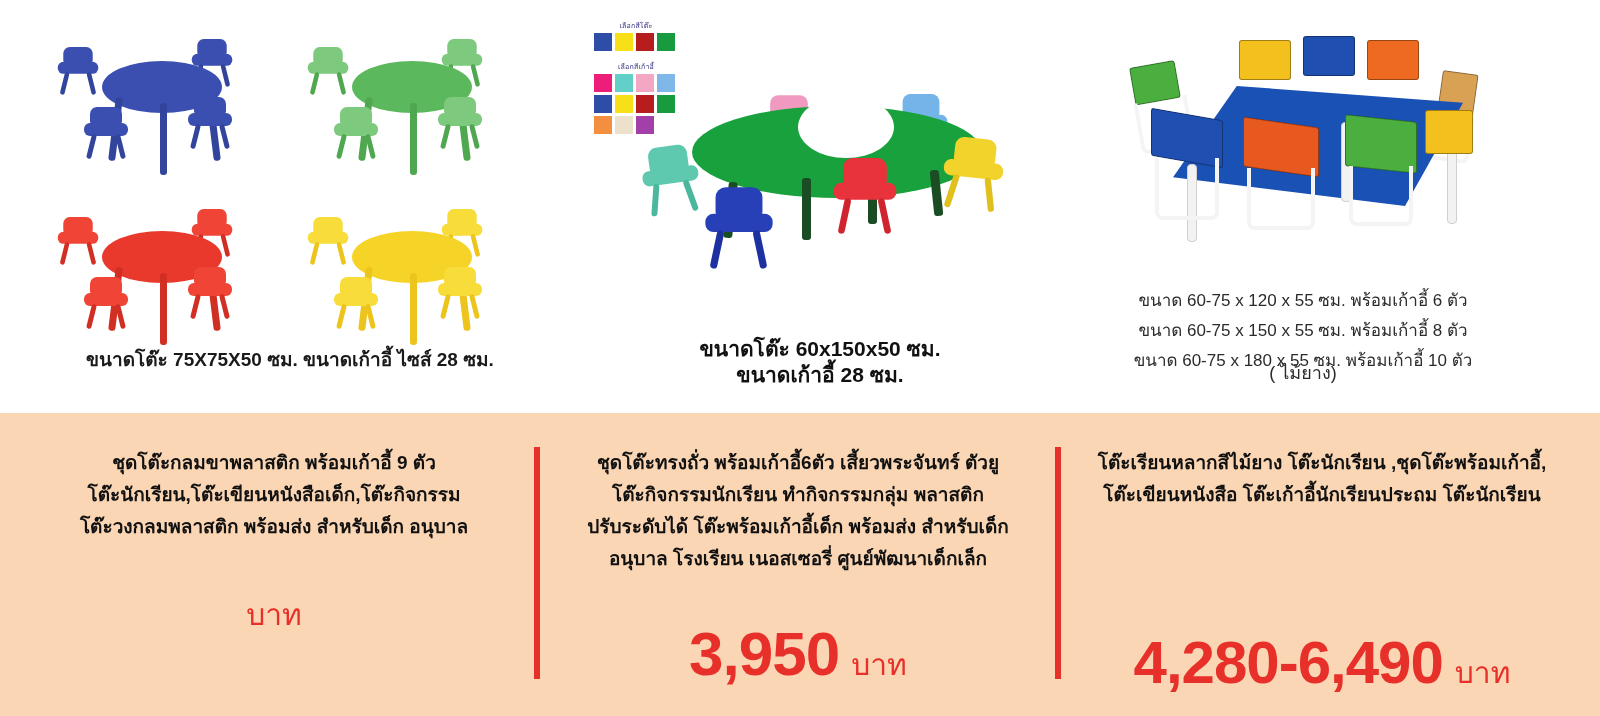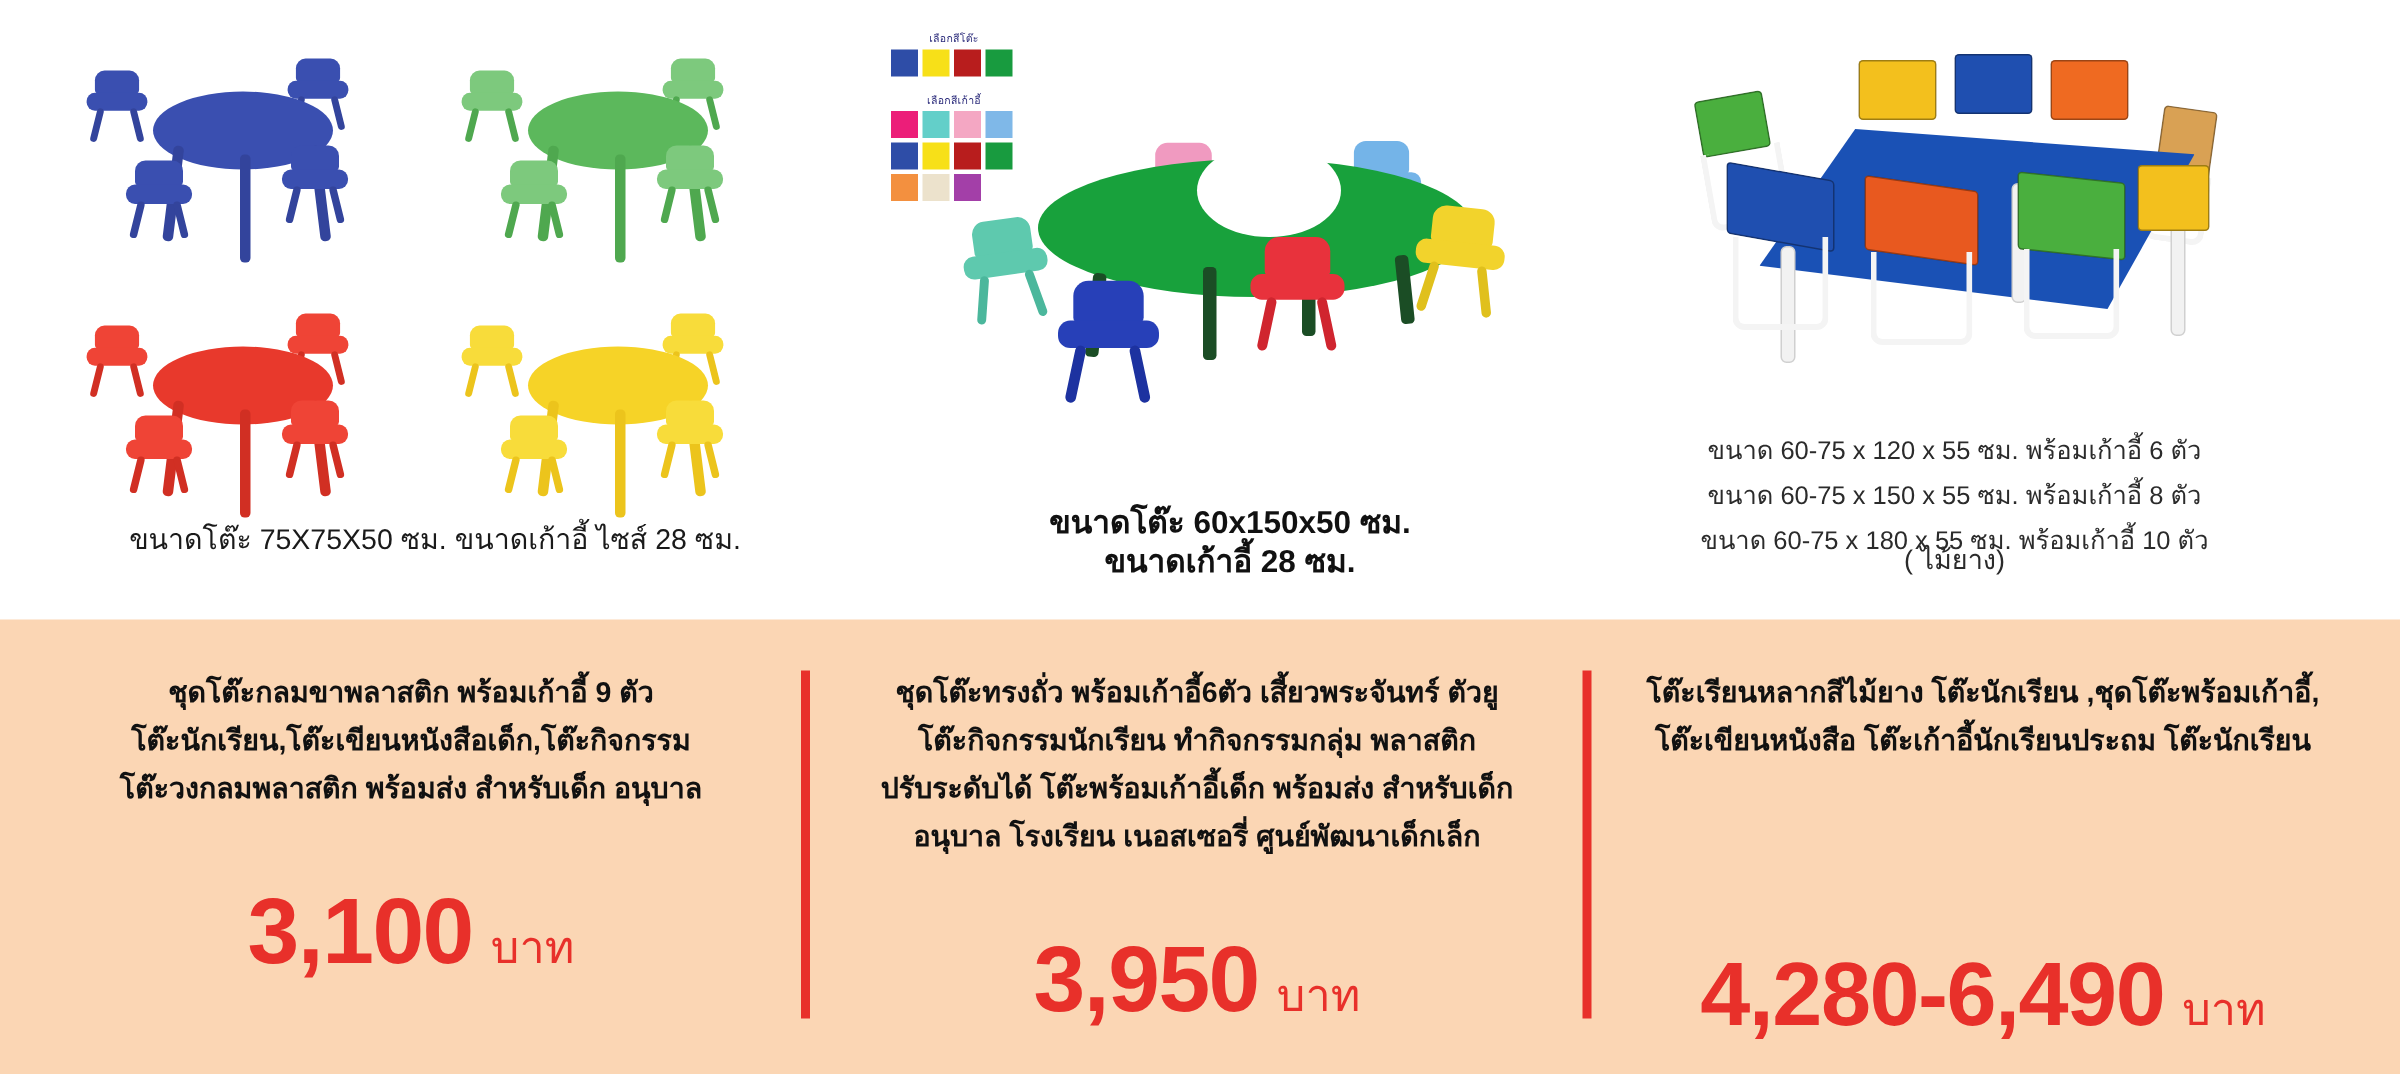--- a/index.html
+++ b/index.html
@@ -38,21 +38,21 @@
   .ch-lgA { position: absolute; left: 5px;  top: 27px; width: 5px; height: 25px; border-radius: 3px; transform: rotate(14deg); }
   .ch-lgB { position: absolute; left: 34px; top: 27px; width: 5px; height: 25px; border-radius: 3px; transform: rotate(-14deg); }
   .c-tl { left: 16px;  top: 30px; transform: scale(.92); }
   .c-tr { left: 150px; top: 22px; transform: scale(.92); }
   .c-bl { left: 44px;  top: 92px; }
   .c-br { left: 148px; top: 82px; }
 
   
   #left-caption {
     position: absolute; left: 30px; top: 344px; width: 520px;
-    text-align: center; font-size: 19px; font-weight: normal; color: #1a1a1a;
+    text-align: center; font-size: 19px; font-weight: bold; color: #1a1a1a;
     white-space: nowrap;
   }
 
   
   #swatch-block { position: absolute; left: 594px; top: 20px; width: 120px; }
   .sw-label { font-size: 7px; color: #2a2a7a; text-align: center; width: 84px; margin-bottom: 2px; letter-spacing:.2px;}
   .sw-row { display: flex; gap: 3px; margin-bottom: 3px; }
   .sw { width: 18px; height: 18px; }
   .sw-gap { height: 7px; }
 
@@ -426,21 +426,20 @@
     <div class="divider" id="div-1"></div>
     <div class="divider" id="div-2"></div>
 
     <div class="col" id="col-1">
       <div class="desc">
         <div>ชุดโต๊ะกลมขาพลาสติก พร้อมเก้าอี้ 9 ตัว</div>
         <div>โต๊ะนักเรียน,โต๊ะเขียนหนังสือเด็ก,โต๊ะกิจกรรม</div>
         <div>โต๊ะวงกลมพลาสติก พร้อมส่ง สำหรับเด็ก อนุบาล</div>
       </div>
       <div class="price-row">
-        <span class="price-num">3,100</span>
         <span class="price-unit">บาท</span>
       </div>
     </div>
 
     <div class="col" id="col-2">
       <div class="desc">
         <div>ชุดโต๊ะทรงถั่ว พร้อมเก้าอี้6ตัว เสี้ยวพระจันทร์ ตัวยู</div>
         <div>โต๊ะกิจกรรมนักเรียน ทำกิจกรรมกลุ่ม พลาสติก</div>
         <div>ปรับระดับได้ โต๊ะพร้อมเก้าอี้เด็ก พร้อมส่ง สำหรับเด็ก</div>
         <div>อนุบาล โรงเรียน เนอสเซอรี่ ศูนย์พัฒนาเด็กเล็ก</div>

